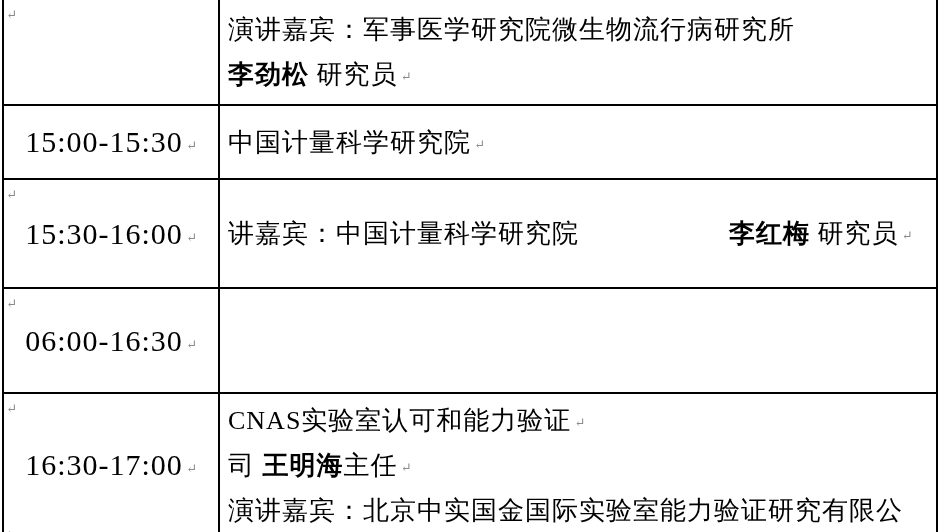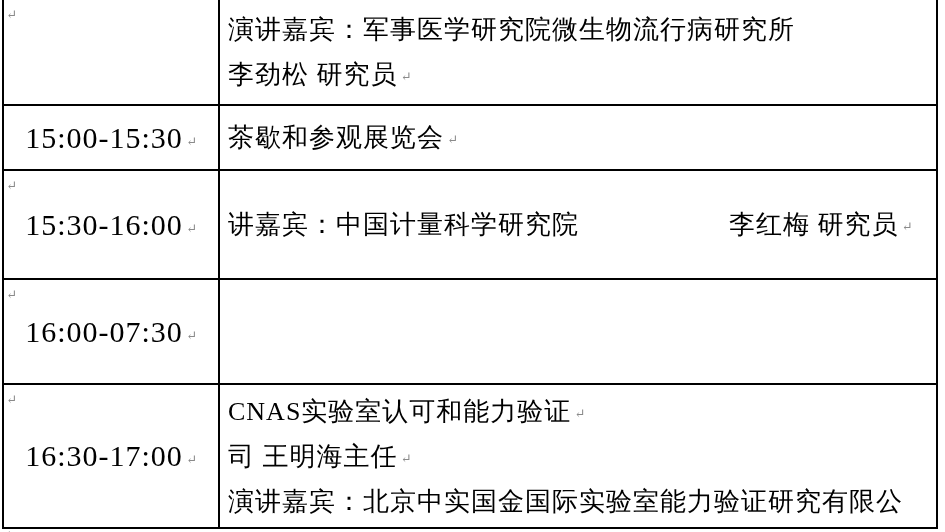--- a/index.html
+++ b/index.html
@@ -28,21 +28,21 @@
     border-right: 2px solid #000;
     border-bottom: 2px solid #000;
   }
   .t-row {
     display: flex;
     box-sizing: border-box;
     border-top: 2px solid #000;
   }
   .t-row.first { border-top: none; }
   .r0 { height: 104px; }
-  .r1 { height: 65px; }
+  .r1 { height: 74px; }
   .r2 { height: 109px; }
   .r3 { height: 105px; }
   .r4 { height: 144px; }
 
   .time-cell {
     width: 214px;
     box-sizing: content-box;
     border-right: 2px solid #000;
     position: relative;
     display: flex;
@@ -68,21 +68,21 @@
     justify-content: flex-start;
     padding-top: 7px;
   }
   .line {
     height: 45px;
     line-height: 45px;
     font-size: 26px;
     letter-spacing: 1px;
     white-space: nowrap;
   }
-  .bold { font-weight: normal; }
+  .bold { font-weight: bold; }
   .mark {
     font-size: 13px;
     color: #8a8a8a;
     letter-spacing: 0;
     margin-left: 3px;
     vertical-align: 2px;
   }
   .cell-pilcrow {
     position: absolute;
     left: 2px;
@@ -119,38 +119,38 @@
         <div class="line"><span>演讲嘉宾：军事医学研究院微生物流行病研究所</span></div>
         <div class="line"><span class="bold">李劲松</span><span> 研究员</span><span class="mark">↵</span></div>
       </div>
     </div>
 
     <div class="t-row r1">
       <div class="time-cell">
         <span class="time-text"><span>15:00-15:30</span><span class="mark">↵</span></span>
       </div>
       <div class="content-cell">
-        <div class="line"><span>茶歇和参观展览会</span><span class="mark">↵</span></div>
+        <div class="line"><span>中国计量科学研究院</span><span class="mark">↵</span></div>
       </div>
     </div>
 
     <div class="t-row r2">
       <div class="time-cell">
         <span class="cell-pilcrow">↵</span>
         <span class="time-text"><span>15:30-16:00</span><span class="mark">↵</span></span>
       </div>
       <div class="content-cell">
         <div class="line"><span>讲嘉宾：中国计量科学研究院</span><span class="gap gap-wide"></span><span class="bold">李红梅</span><span> 研究员</span><span class="mark">↵</span></div>
       </div>
     </div>
 
     <div class="t-row r3">
       <div class="time-cell">
         <span class="cell-pilcrow">↵</span>
-        <span class="time-text"><span>16:00-07:30</span><span class="mark">↵</span></span>
+        <span class="time-text"><span>06:00-16:30</span><span class="mark">↵</span></span>
       </div>
       <div class="content-cell">
       </div>
     </div>
 
     <div class="t-row r4">
       <div class="time-cell">
         <span class="cell-pilcrow">↵</span>
         <span class="time-text"><span>16:30-17:00</span><span class="mark">↵</span></span>
       </div>

